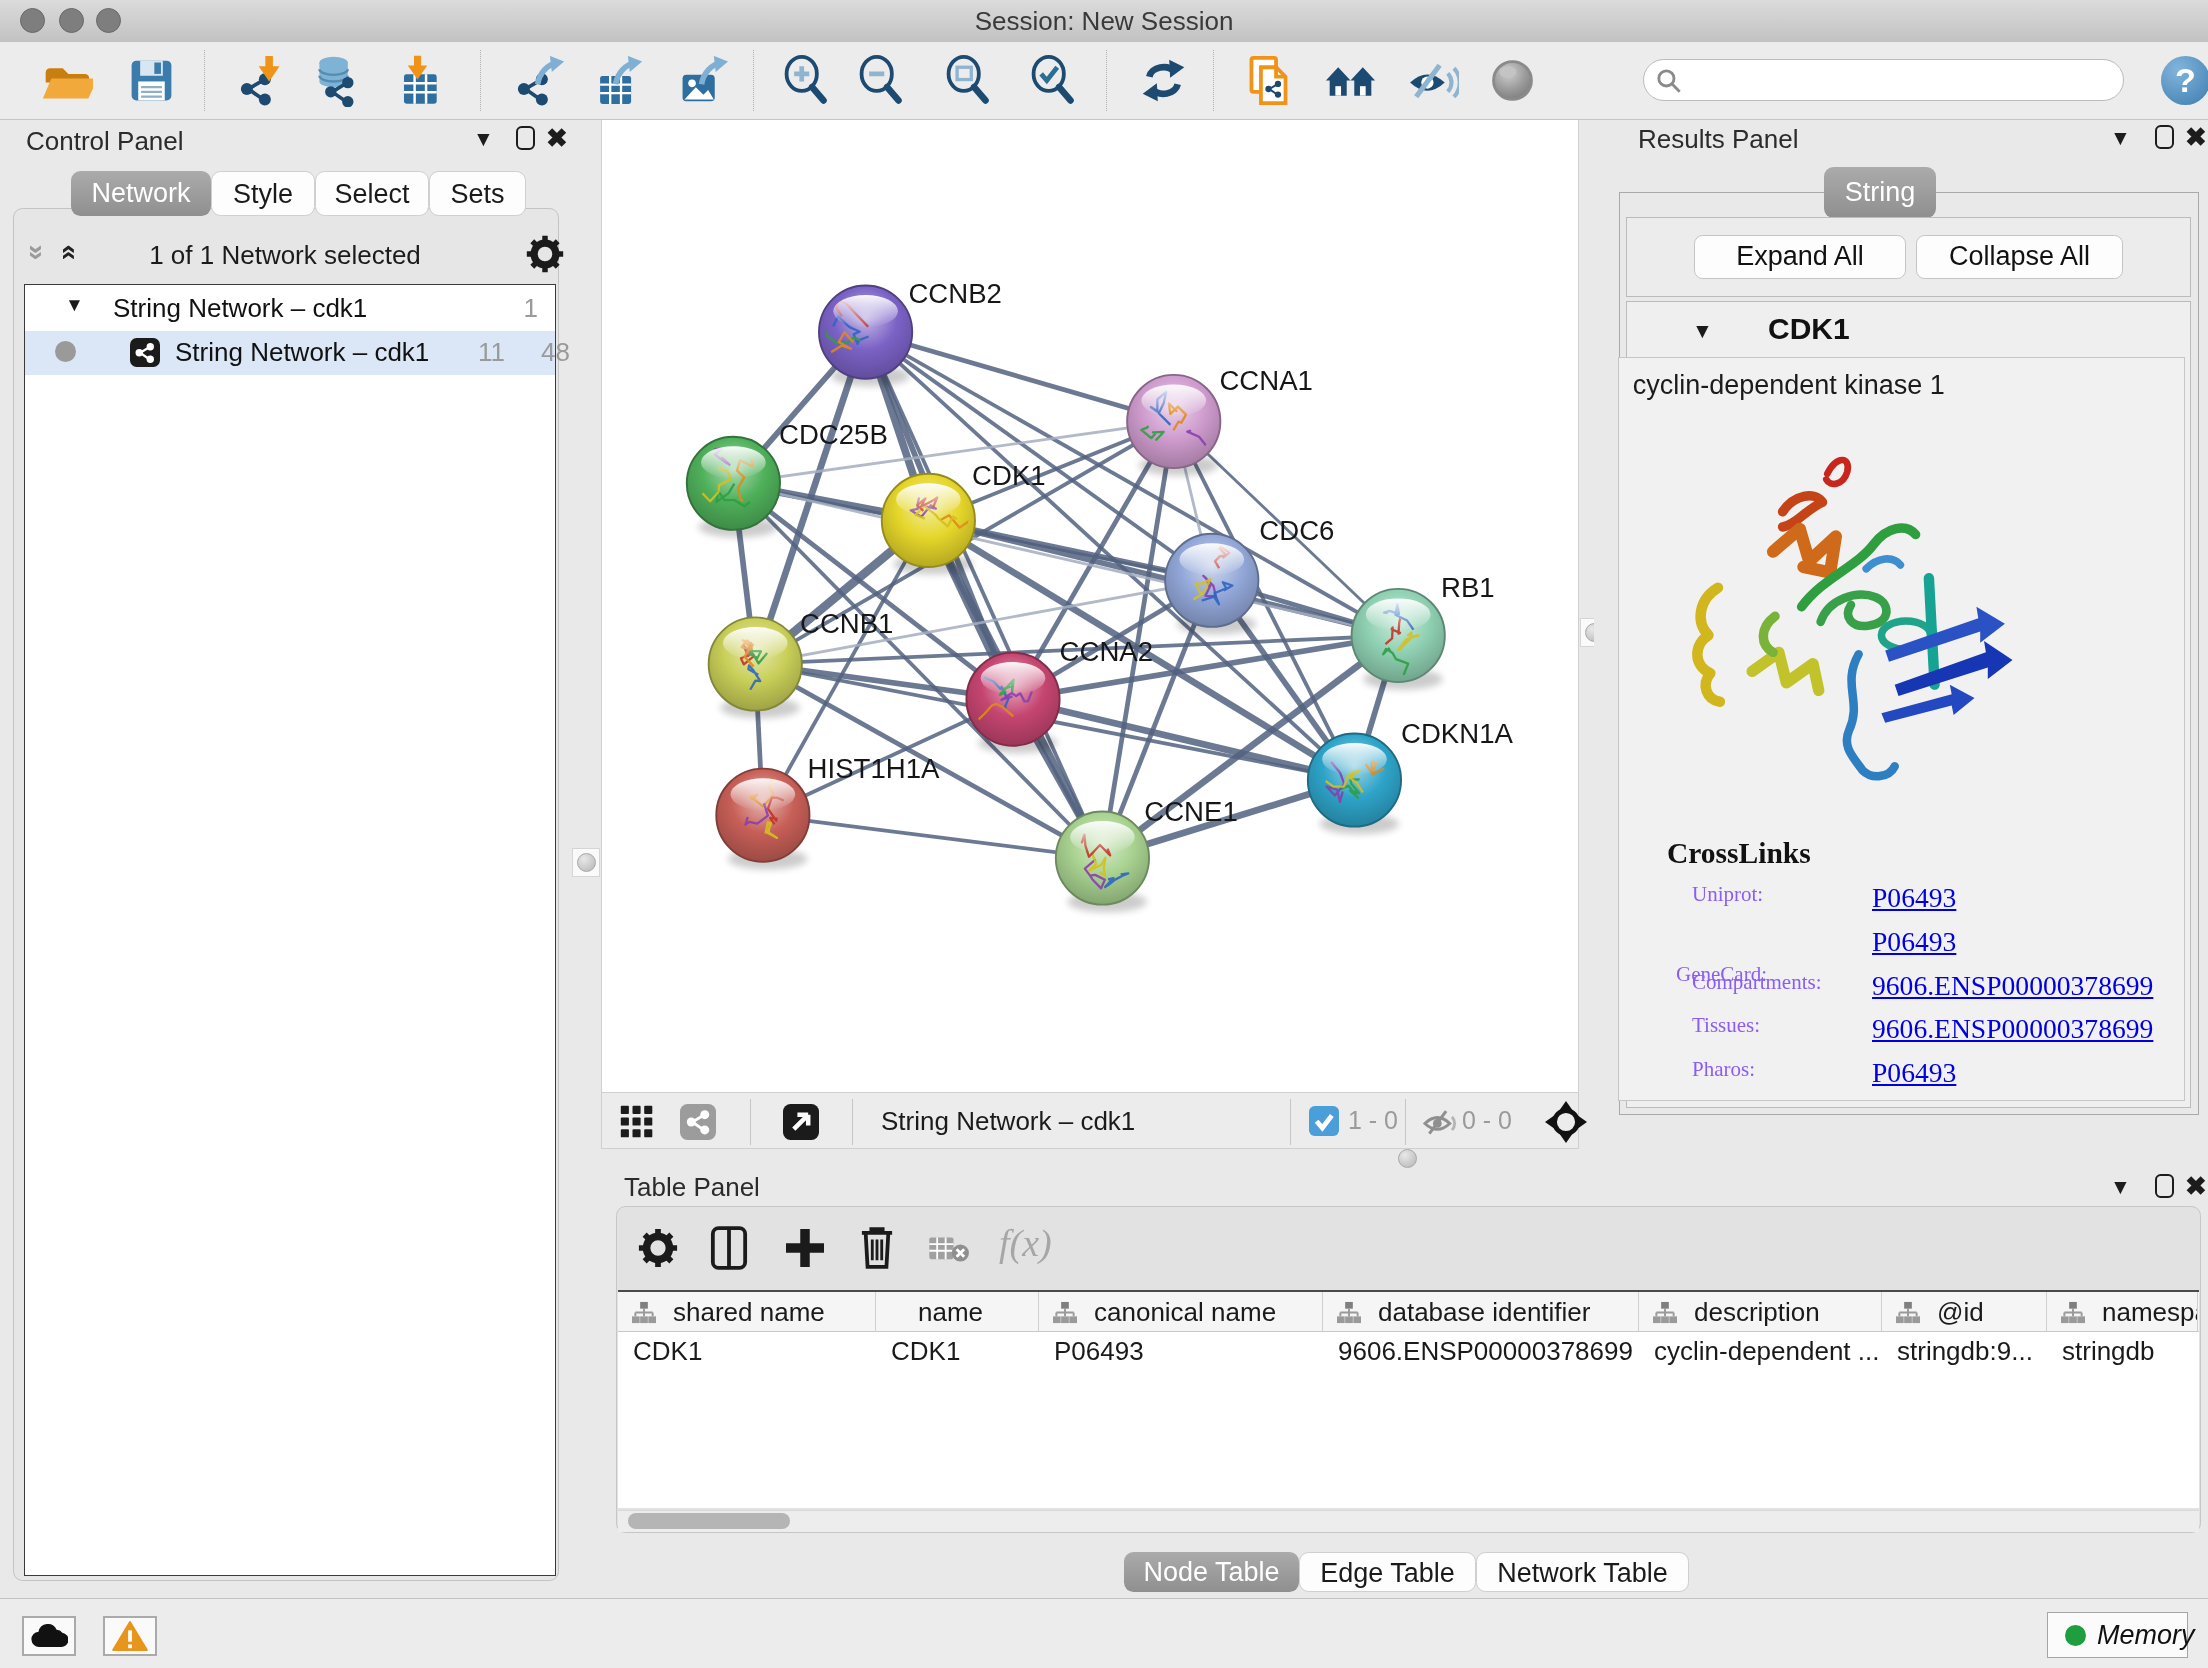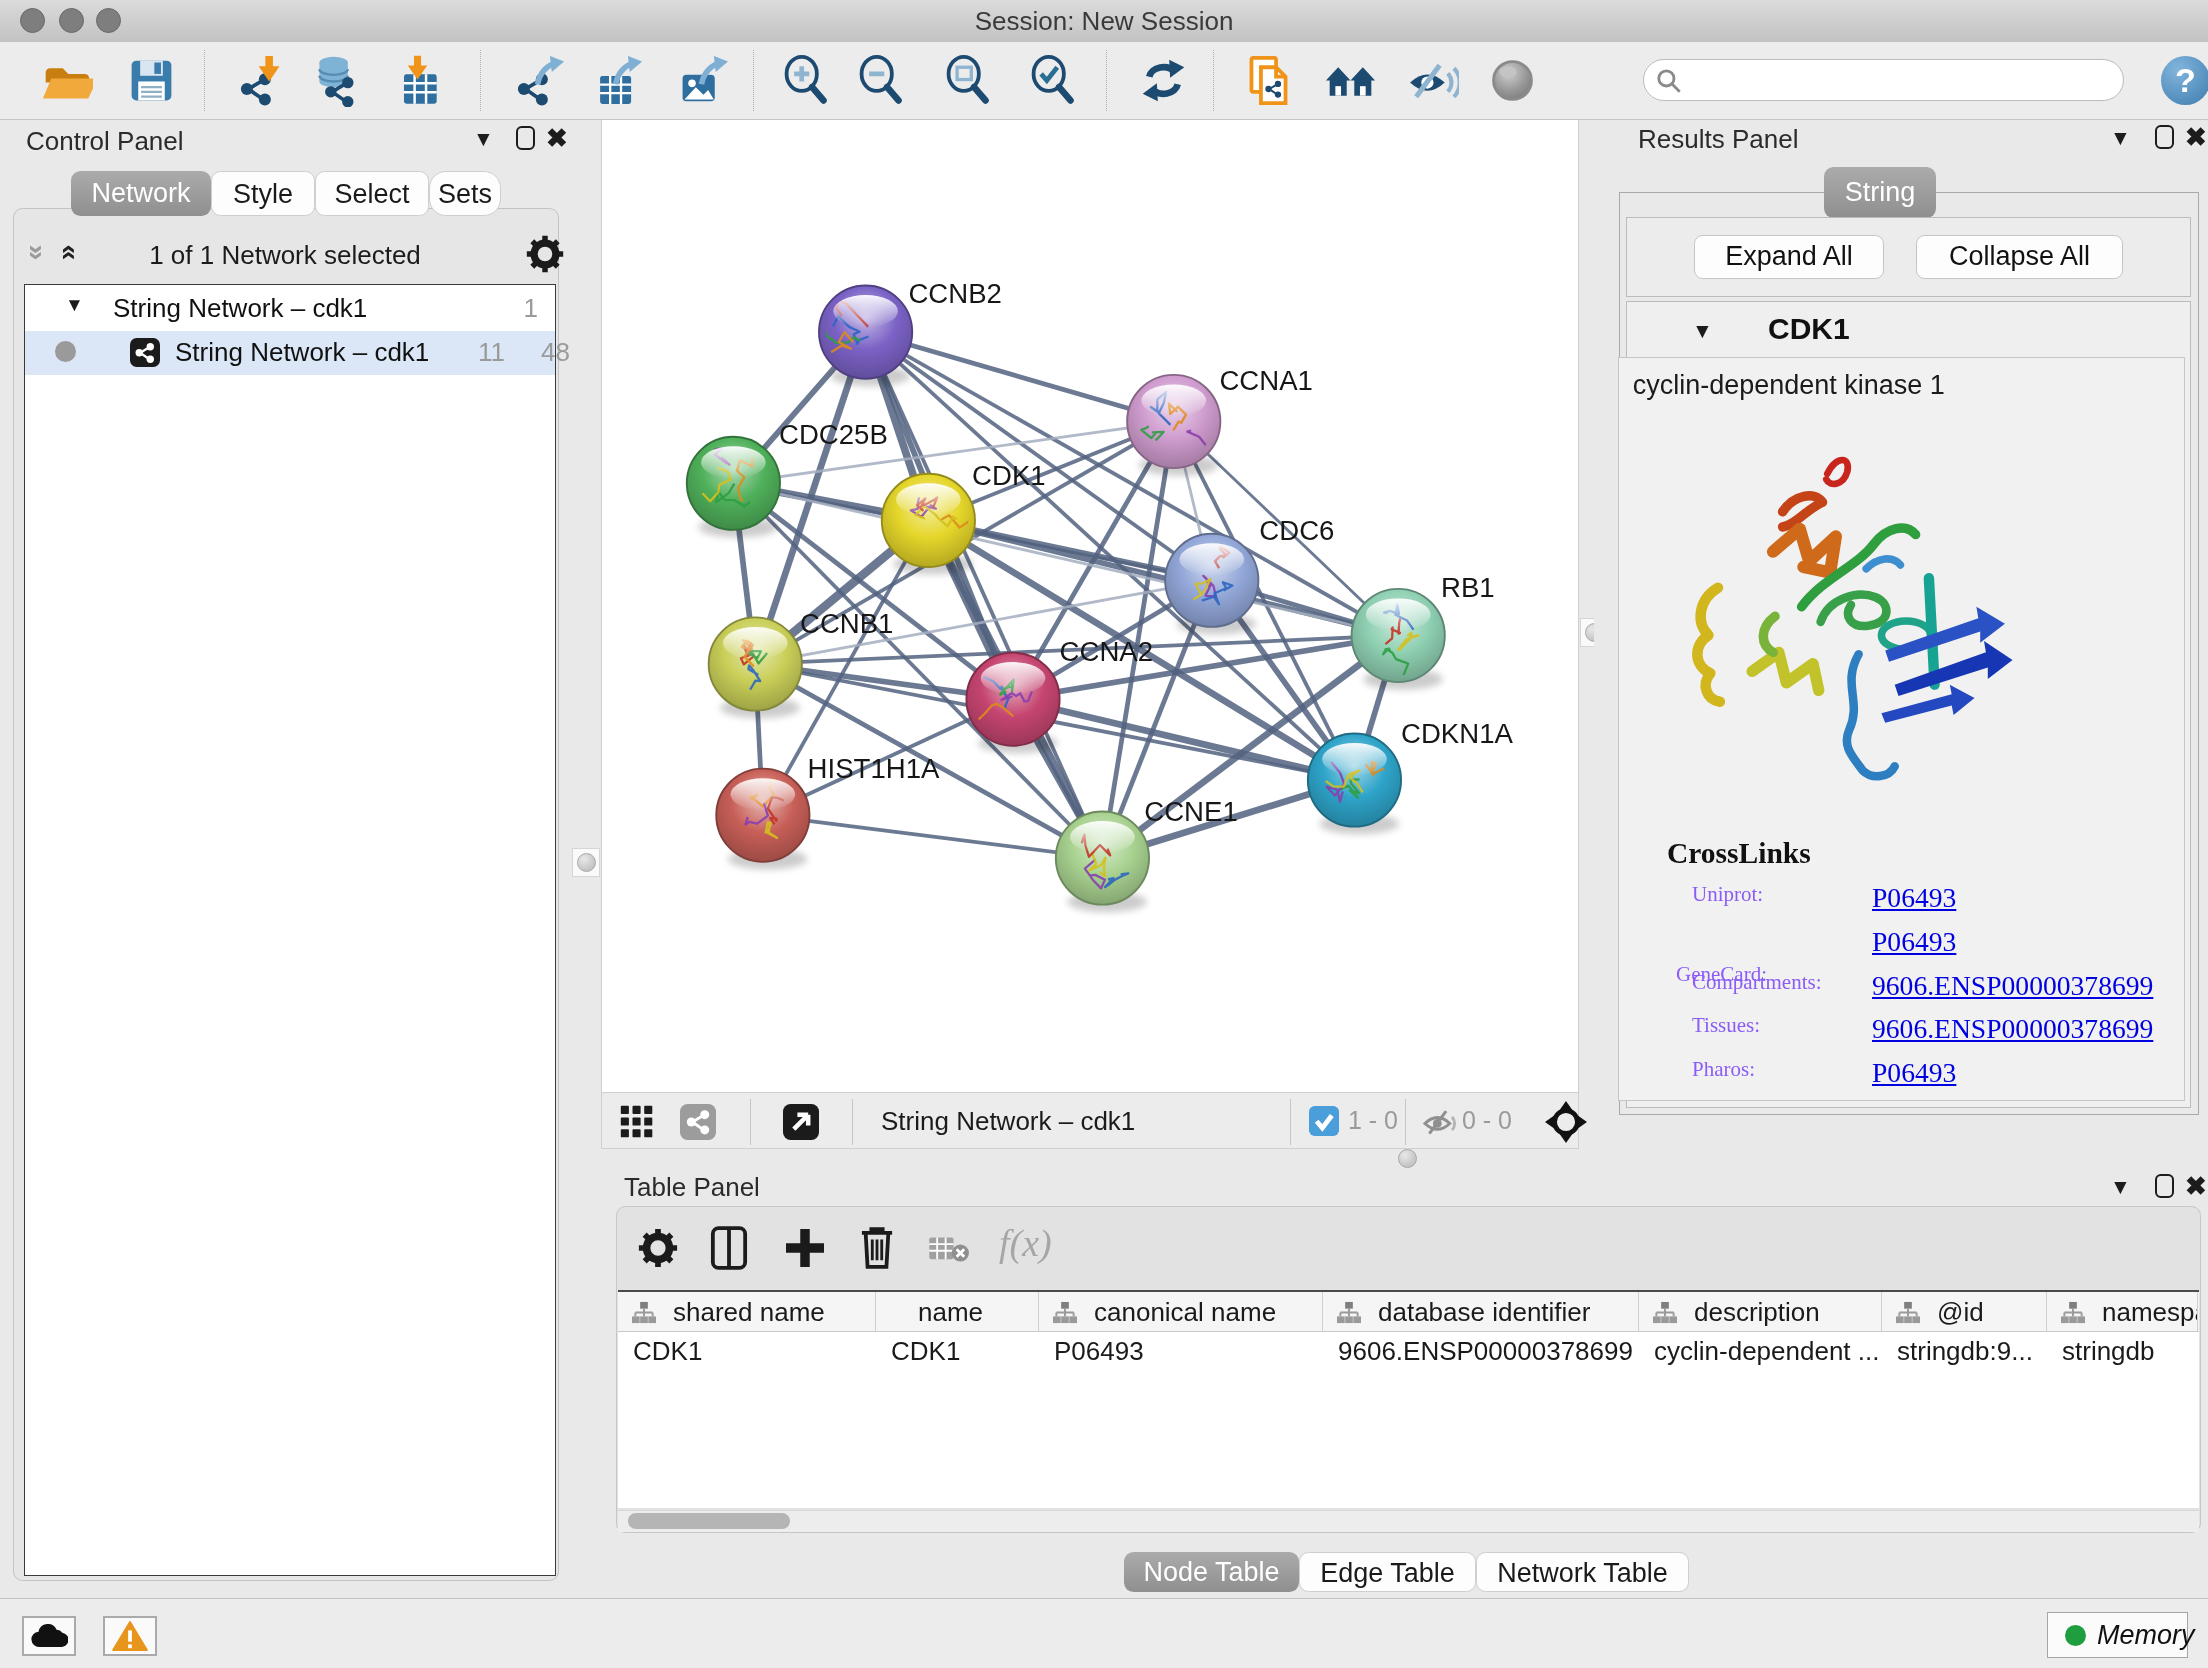--- a/index.html
+++ b/index.html
@@ -224,21 +224,21 @@
 
   <div class="cpanel">
     <div class="paneltitle" style="position:absolute;left:26px;top:5.7px">Control Panel</div>
     <div class="hctl" style="left:473px;top:6.7px">▼</div>
     <div class="hbox" style="left:516px;top:5.7px"></div>
     <div class="hx" style="left:546px;top:2.9px">✖</div>
     <div class="cp-outer"></div>
     <div class="tab active" style="left: 71px; top: 51px; width: 140px;">Network</div>
       <div class="tab inactive" style="left: 211px; top: 51px; width: 104px;">Style</div>
       <div class="tab inactive" style="left: 315px; top: 51px; width: 114px;">Select</div>
-      <div class="tab inactive" style="left: 429px; top: 51px; width: 72px; border-radius: 17px;">Sets</div>
+      <div class="tab inactive" style="left: 429px; top: 51px; width: 97px;">Sets</div>
       <div id="cp-tabs"></div>
     <div style="position:absolute;left:30px;top:116px;color:#9a9a9a;font-size:28.5px;font-weight:bold;transform:rotate(90deg)">»</div>
     <div style="position:absolute;left:63px;top:116px;color:#222;font-size:28.5px;font-weight:bold;transform:rotate(90deg)">«</div>
     <div style="position:absolute;left:114px;top:120px;width:342px;text-align:center;font-size:26px;color:#1b1b1b">1 of 1 Network selected</div>
     <svg style="position:absolute;left:525px;top:114px" width="40" height="40" viewBox="0 0 44 44">
       <circle cx="22" cy="22" r="12" fill="none" stroke="#1b1b1b" stroke-width="8"></circle>
       <g stroke="#1b1b1b" stroke-width="6">
         <path d="M22 2 v8 M22 34 v8 M2 22 h8 M34 22 h8 M8 8 l6 6 M30 30 l6 6 M36 8 l-6 6 M14 30 l-6 6"></path>
       </g>
     </svg>
@@ -595,21 +595,21 @@
   <div class="rpanel">
     <div class="paneltitle" style="position:absolute;left:44px;top:3.8px">Results Panel</div>
     <div class="hctl" style="left:516px;top:5.7px">▼</div>
     <div class="hbox" style="left:561px;top:4.8px"></div>
     <div class="hx" style="left:591px;top:1.9px">✖</div>
 
     <div class="rbox" style="left:25px;top:72px;width:580px;height:923px;border:1.9px solid #a9a9a9;background:#e9e9e9"></div>
     <div class="tab active" style="left:230px;top:47px;width:112px;height:51px;line-height:51px">String</div>
 
     <div class="rbox" style="left:32px;top:97px;width:565px;height:80px;border:1px solid #bbb;background:#ececec">
-      <div class="btn" style="position:absolute;left:67px;top:17px;width:190px;height:44px;line-height:40px;box-sizing:border-box">Expand All</div>
+      <div class="btn" style="position:absolute;left:67px;top:17px;width:212px;height:44px;line-height:40px;box-sizing:border-box">Expand All</div>
       <div class="btn" style="position:absolute;left:289px;top:17px;width:207px;height:44px;line-height:40px;box-sizing:border-box">Collapse All</div>
     </div>
 
     <div class="rbox" style="left:32px;top:181px;width:565px;height:807px;border:1px solid #bbb;background:#efefef">
       <span style="position:absolute;left:65px;top:17px;font-size:21px;color:#1b1b1b">▼</span>
       <span style="position:absolute;left:141px;top:9.5px;font-size:30px;font-weight:bold;color:#111">CDK1</span>
       <div class="rbox" style="left:-9.5px;top:55px;width:567px;height:744px;border:1px solid #c6c6c6;background:#f1f1f1;left:-8.6px"></div>
       <div style="position:absolute;left:5.7px;top:68px;font-size:27px;color:#1b1b1b">cyclin-dependent kinase 1</div>
 
       <svg style="position:absolute;left:34px;top:143px" width="399" height="352" viewBox="0 0 420 370">

